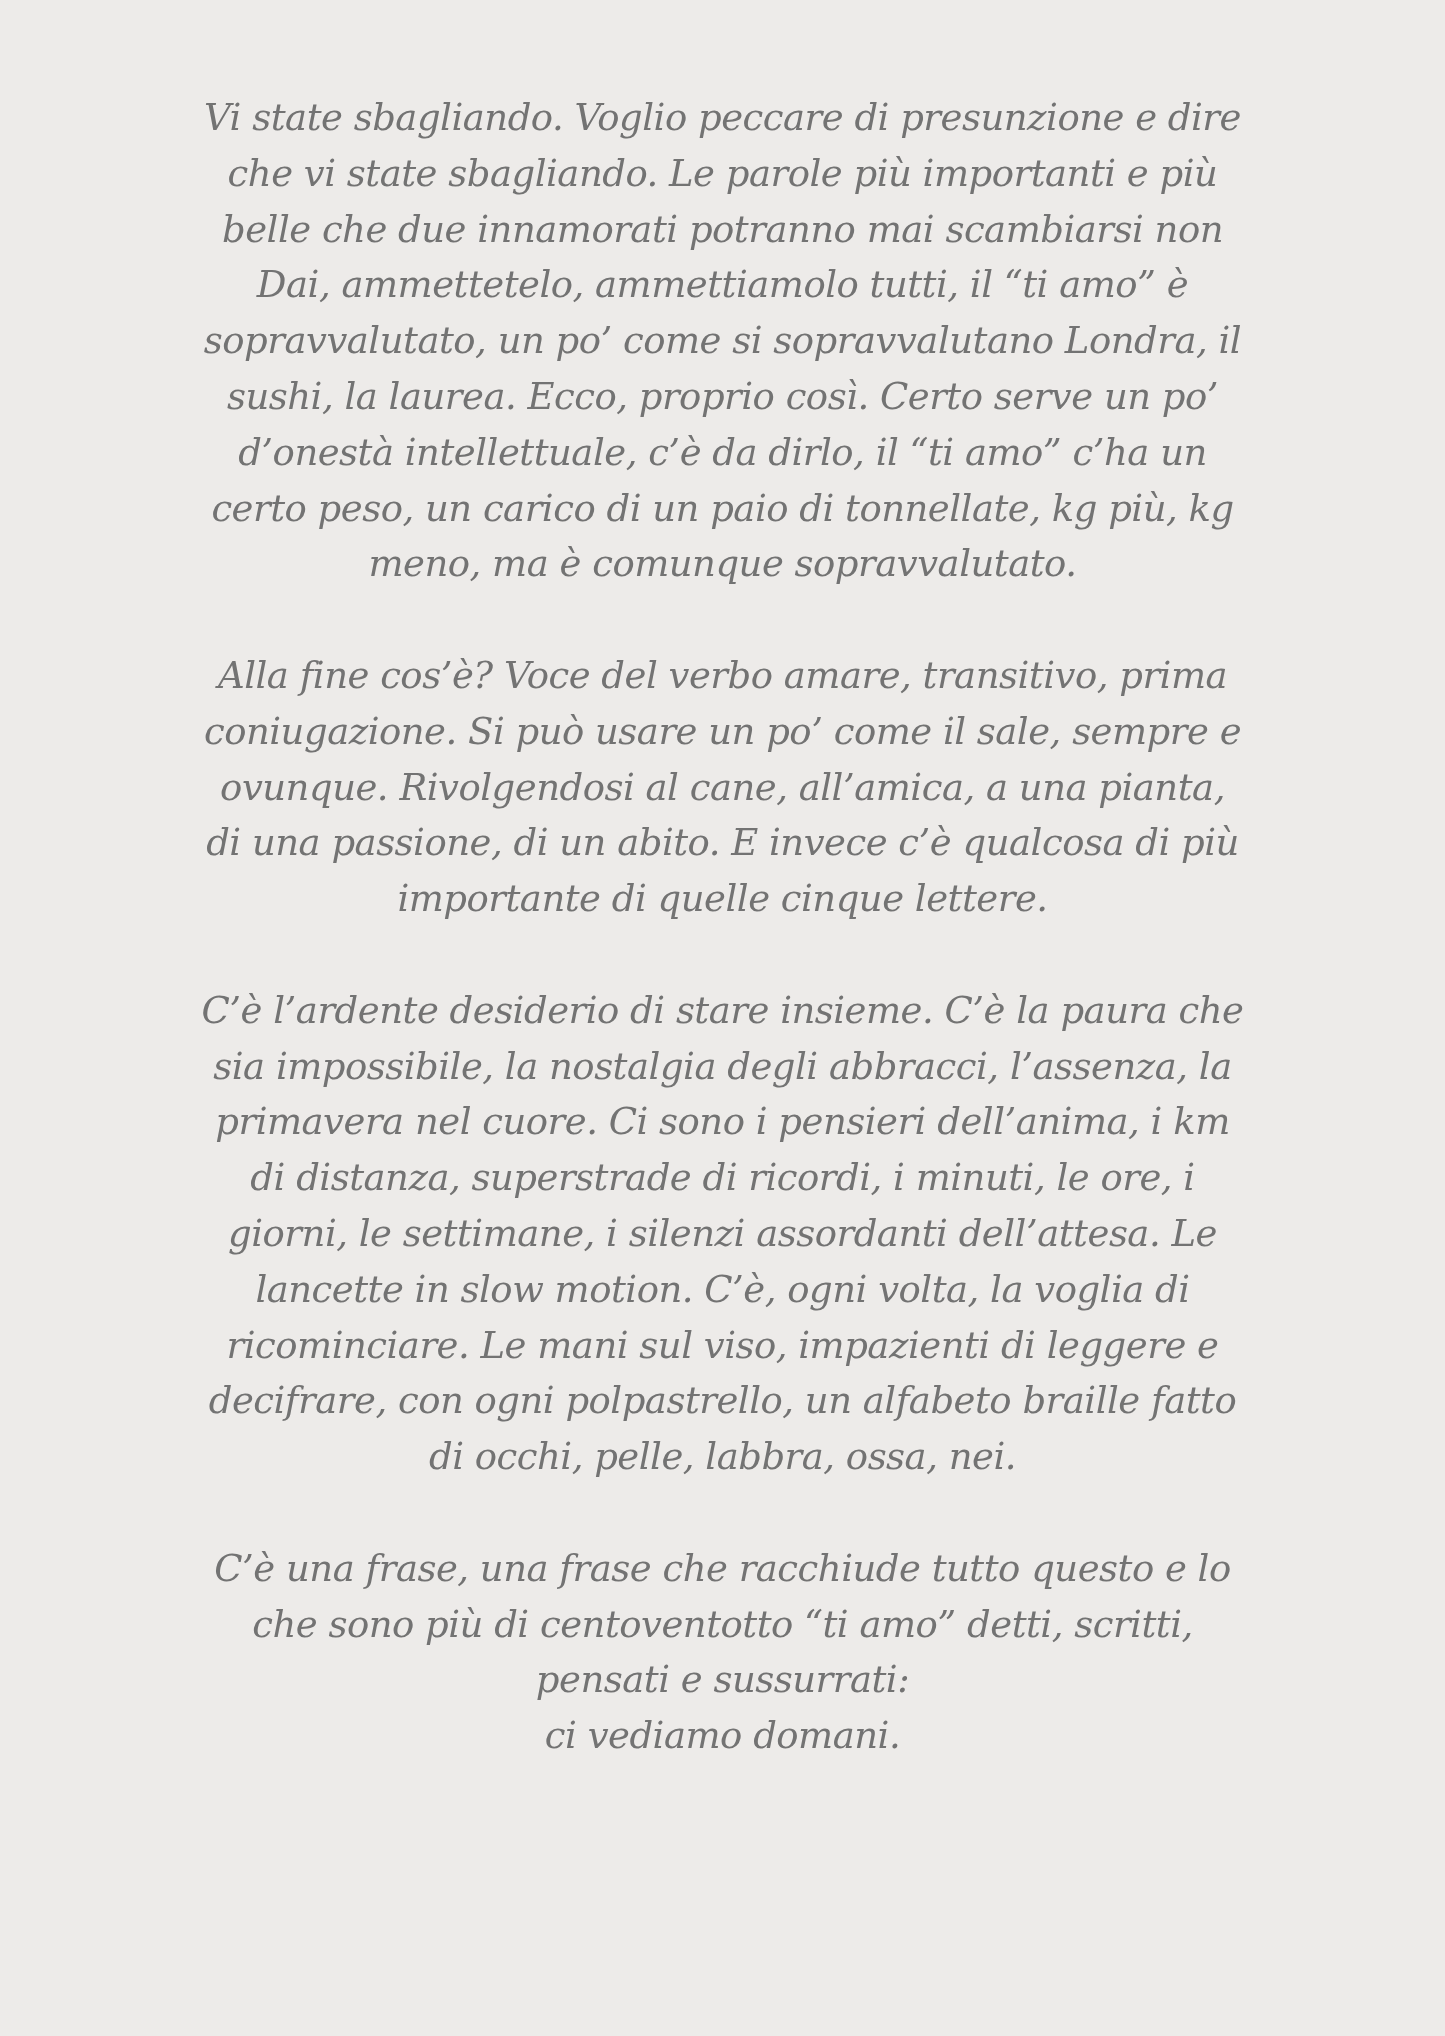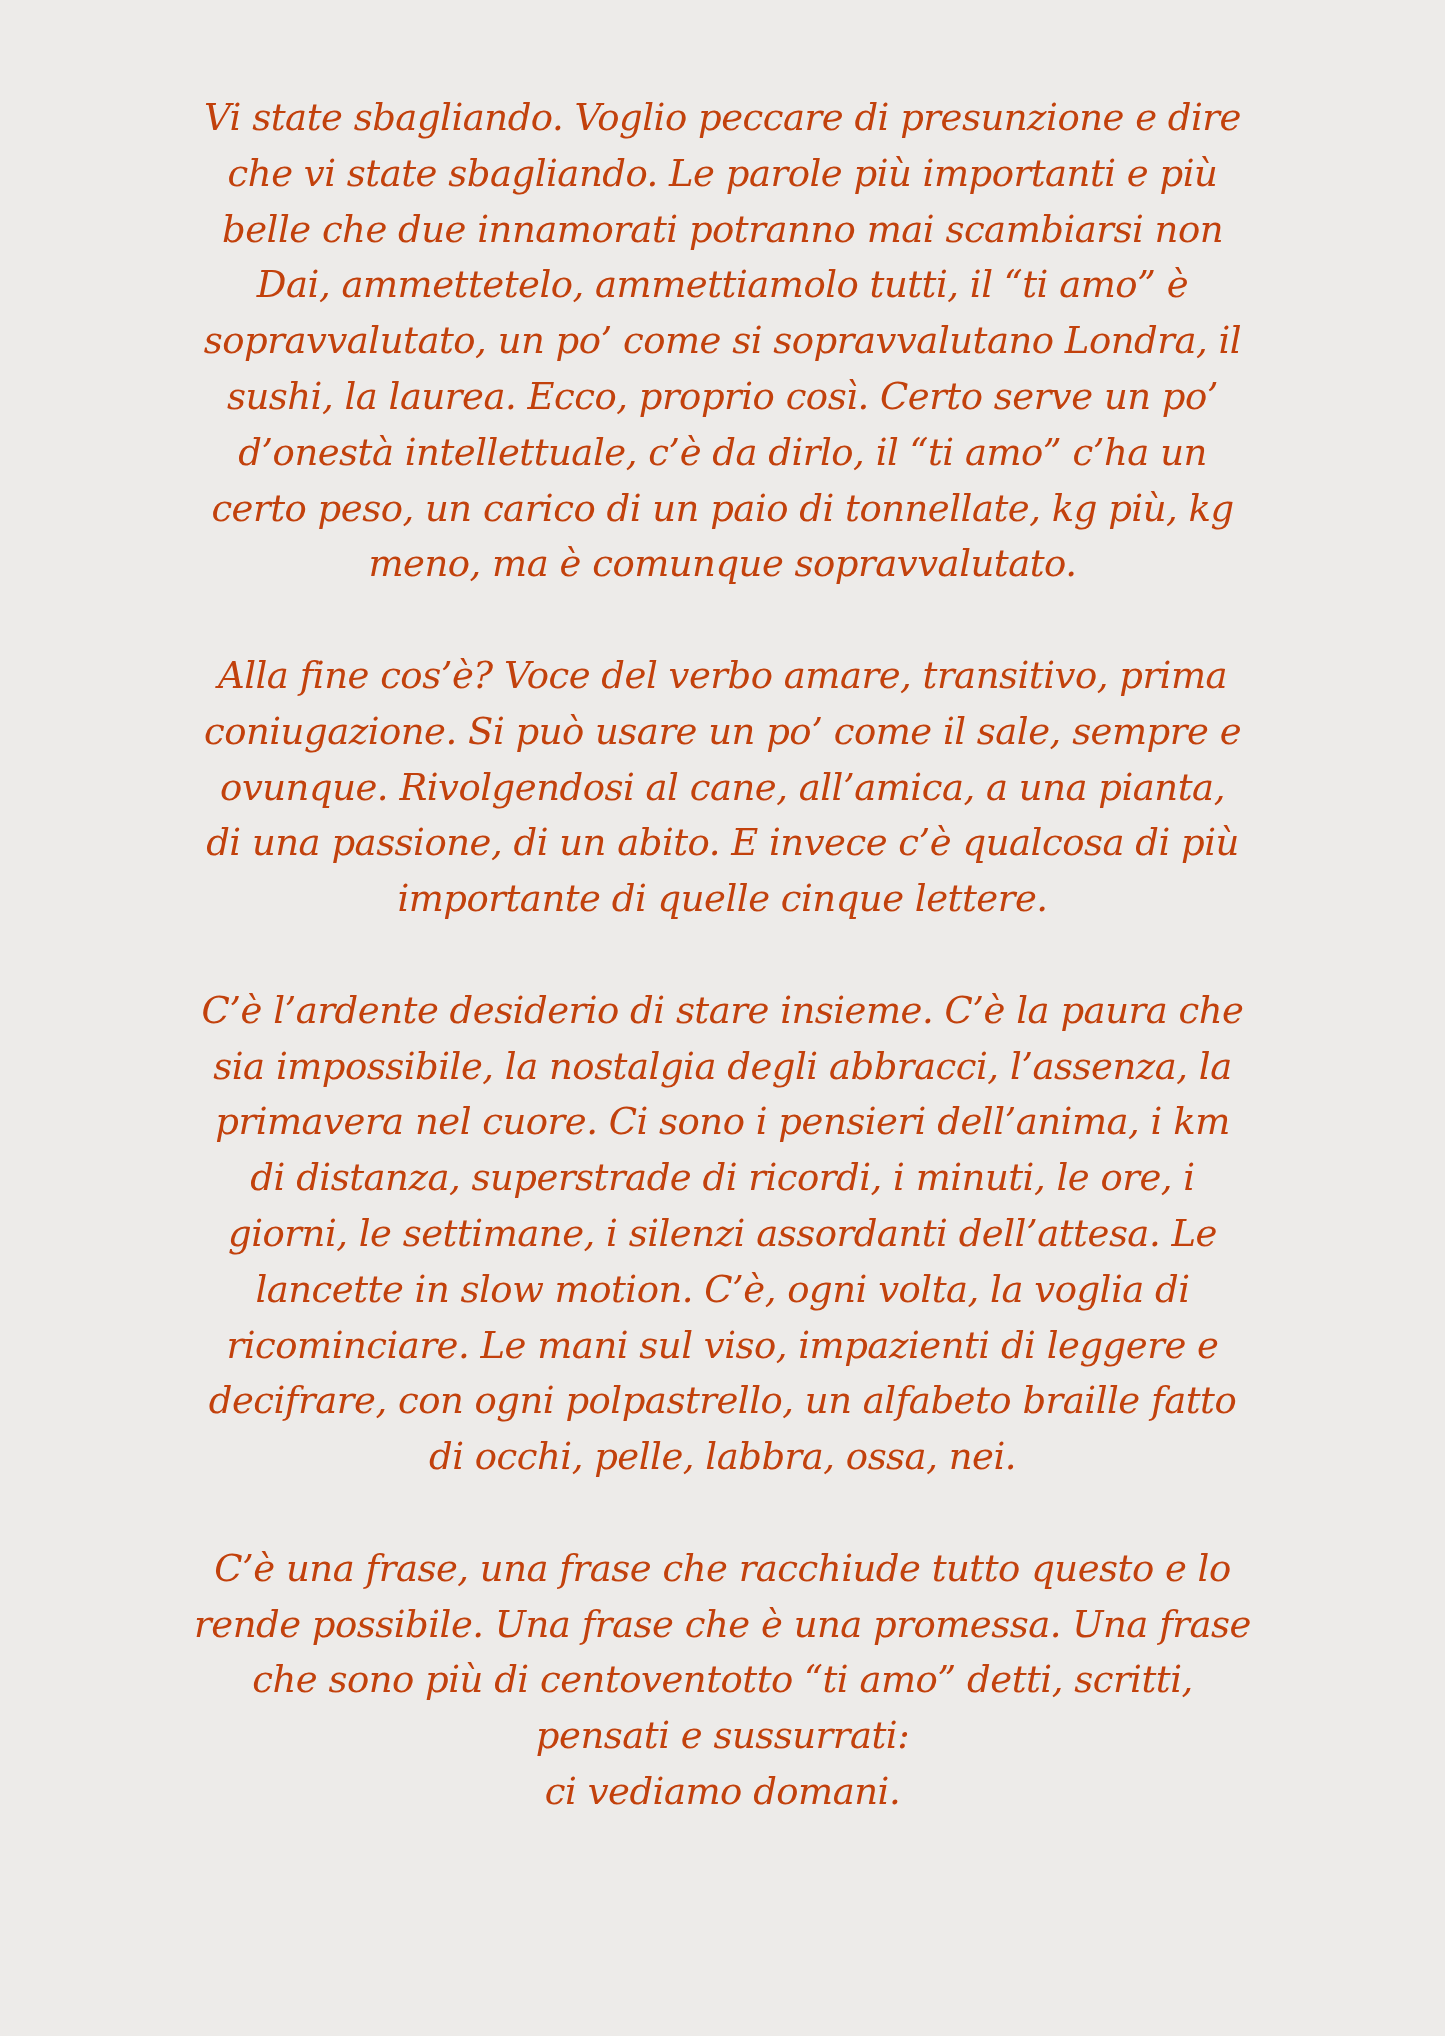--- a/index.html
+++ b/index.html
@@ -12,21 +12,21 @@
       background: #edebe9;
       overflow: hidden;
       position: relative;
     }
     .page {
       position: absolute;
       left: 0;
       top: 90px;
       width: 1445px;
       text-align: center;
-      color: #c2410c;
+      color: #737373;
       font-family: "DejaVu Serif", serif;
       font-style: italic;
       font-size: 37px;
       line-height: 55.8px;
       letter-spacing: -0.5px;
     }
     .para {
       margin: 0;
     }
     .line {
@@ -76,19 +76,18 @@
     <span class="line">lancette in slow motion. C’è, ogni volta, la voglia di</span>
     <span class="line">ricominciare. Le mani sul viso, impazienti di leggere e</span>
     <span class="line">decifrare, con ogni polpastrello, un alfabeto braille fatto</span>
     <span class="line">di occhi, pelle, labbra, ossa, nei.</span>
   </p>
 
   <span class="gap"></span>
 
   <p class="para">
     <span class="line">C’è una frase, una frase che racchiude tutto questo e lo</span>
-    <span class="line">rende possibile. Una frase che è una promessa. Una frase</span>
     <span class="line">che sono più di centoventotto “ti amo” detti, scritti,</span>
     <span class="line">pensati e sussurrati:</span>
     <span class="line">ci vediamo domani.</span>
   </p>
 
 </div>
 
 </body></html>

